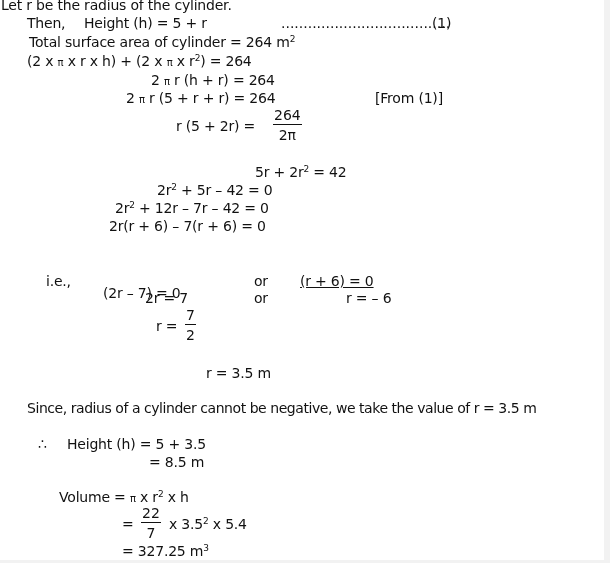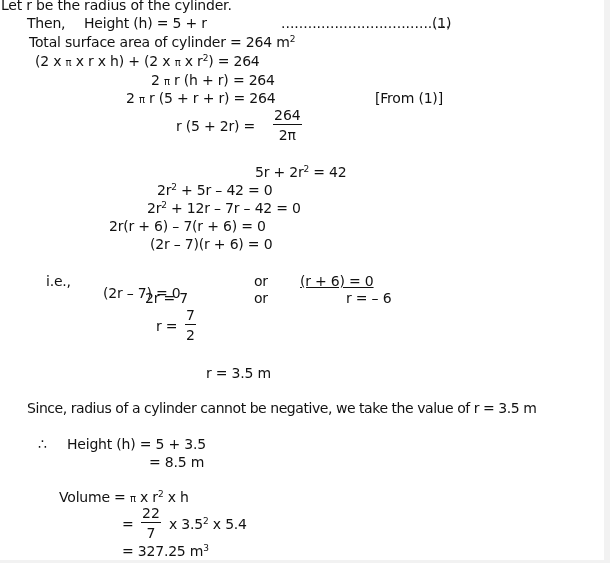--- a/index.html
+++ b/index.html
@@ -27,40 +27,39 @@
 
   <div class="ln" style="left:1px;top:-3px;">Let r be the radius of the cylinder.</div>
 
   <div class="ln" style="left:27px;top:15px;">Then,</div>
   <div class="ln" style="left:84px;top:15px;">Height (h) = 5 + r</div>
   <div class="ln" style="left:281px;top:15px;letter-spacing:0;">......................................</div>
   <div class="ln" style="left:432px;top:15px;">(1)</div>
 
   <div class="ln" style="left:29px;top:34px;"><span>Total surface area of cylinder = 264 m</span><sup>2</sup></div>
 
-  <div class="ln" style="left:35px;top:53px;text-align:right;"><span>(2 x </span><span class="pi">π</span><span> x r x h) + (2 x </span><span class="pi">π</span><span> x r</span><sup>2</sup><span>) = 264</span></div>
+  <div class="ln" style="left:27px;top:53px;text-align:right;"><span>(2 x </span><span class="pi">π</span><span> x r x h) + (2 x </span><span class="pi">π</span><span> x r</span><sup>2</sup><span>) = 264</span></div>
 
   <div class="ln" style="left:151px;top:72px;"><span>2 </span><span class="pi">π</span><span> r (h + r) = 264</span></div>
 
   <div class="ln" style="left:126px;top:90px;"><span>2 </span><span class="pi">π</span><span> r (5 + r + r) = 264</span></div>
   <div class="ln" style="left:375px;top:90px;">[From (1)]</div>
 
   <div class="ln" style="left:176px;top:118px;">r (5 + 2r) = </div>
   <div class="frac" style="left:273px;top:107px;">
     <span class="num">264</span>
       <span class="bar"></span>
       <span class="den">2π</span>
   </div>
 
   <div class="ln" style="left:255px;top:164px;"><span>5r + 2r</span><sup>2</sup><span> = 42</span></div>
 
   <div class="ln" style="left:157px;top:182px;"><span>2r</span><sup>2</sup><span> + 5r – 42 = 0</span></div>
-  <div class="ln" style="left:115px;top:200px;margin-left:32px;"><span>2r</span><sup>2</sup><span> + 12r – 7r – 42 = 0</span></div>
+  <div class="ln" style="left:115px;top:200px;"><span>2r</span><sup>2</sup><span> + 12r – 7r – 42 = 0</span></div>
   <div class="ln" style="left:109px;top:218px;">2r(r + 6) – 7(r + 6) = 0</div>
-  <div class="ln" style="left:150px;top:236px;">(2r – 7)(r + 6) = 0</div>
 
   <div class="ln" style="left:46px;top:273px;text-align:center;">i.e.,</div>
   <div class="ln" style="left:103px;top:273px;margin-top:12px;">(2r – 7) = 0</div>
   <div class="ln" style="left:254px;top:273px;">or</div>
   <div class="ln" style="left:300px;top:273px;text-decoration:underline;">(r + 6) = 0</div>
 
   <div class="ln" style="left:145px;top:290px;">2r = 7</div>
   <div class="ln" style="left:254px;top:290px;">or</div>
   <div class="ln" style="left:346px;top:290px;">r = – 6</div>
 

